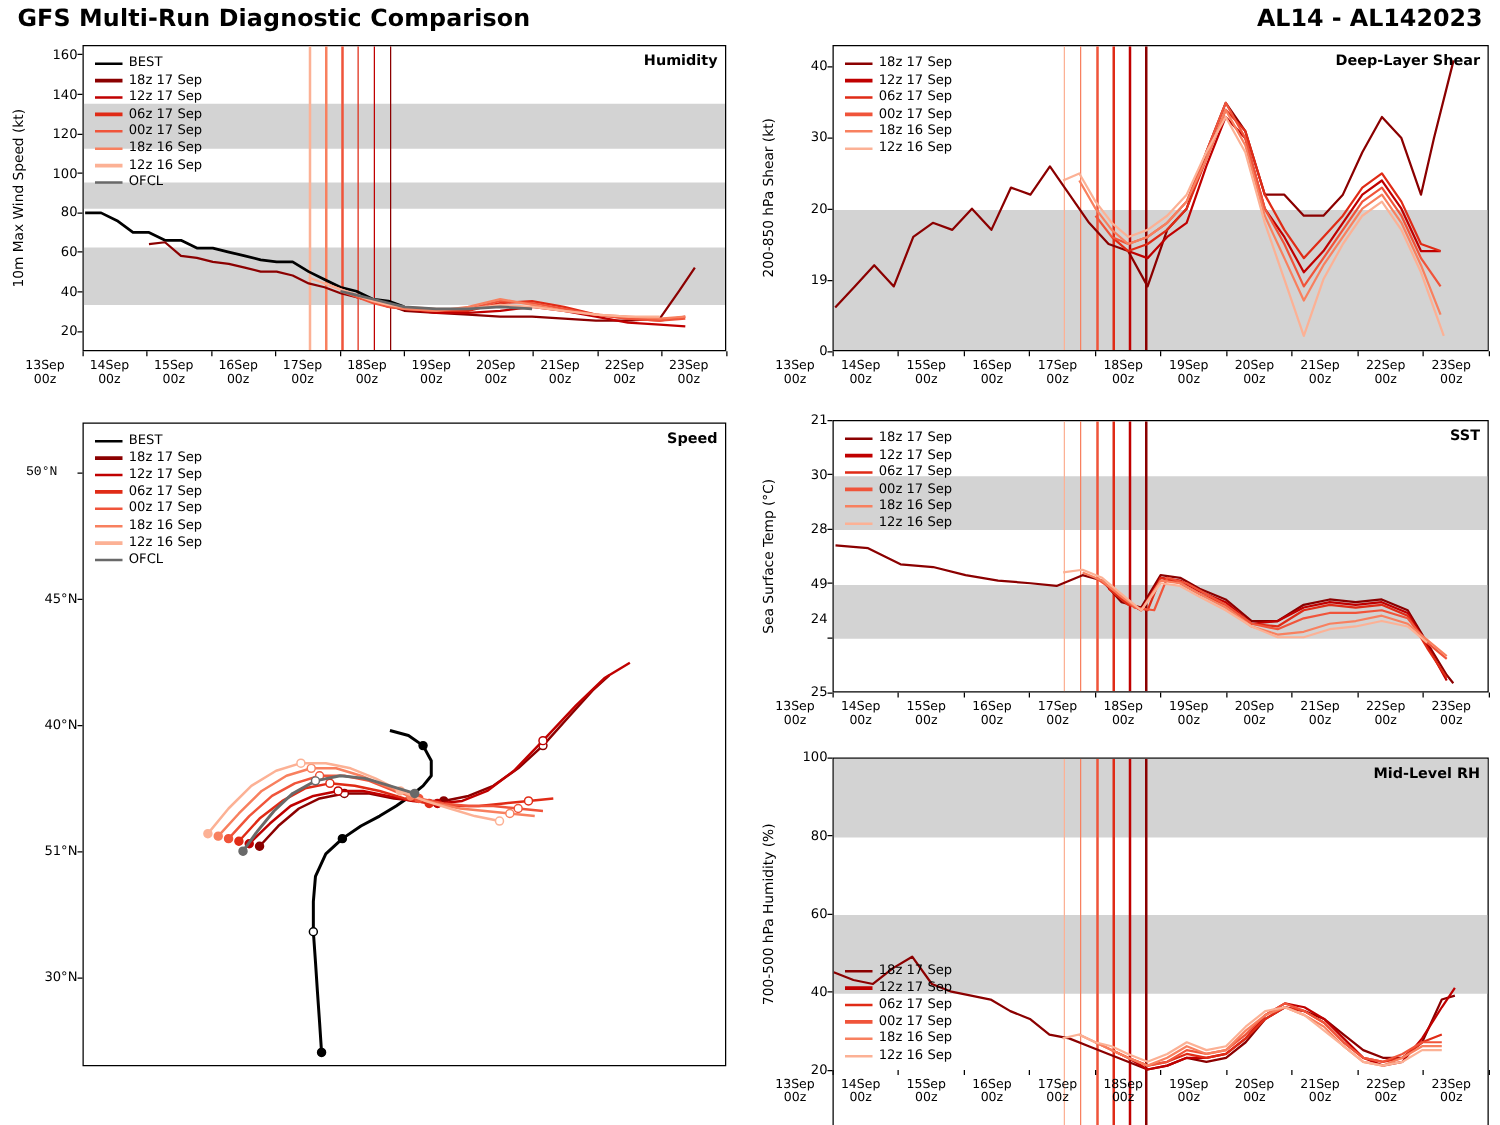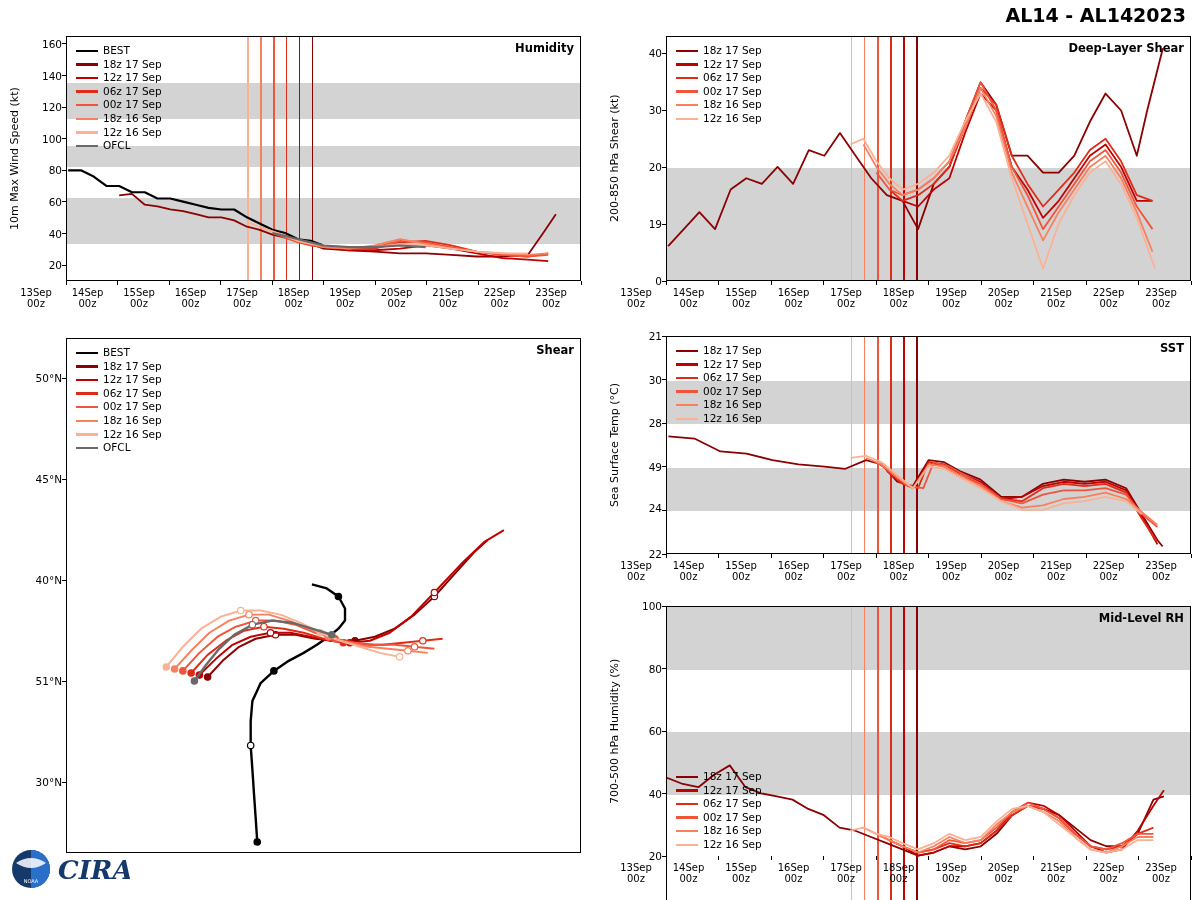--- a/index.html
+++ b/index.html
@@ -35,20 +35,21 @@
   .llabel{white-space:nowrap;}
 
   
   .logo{position:absolute;left:10px;bottom:8px;width:120px;height:46px;}
 </style>
 </head>
 <body>
 
 <div class="page">
 
+  <div class="hdr-left">GFS Multi-Run Diagnostic Comparison</div>
   <div class="hdr-right">AL14 - AL142023</div>
 
   <div id="panel-intensity" class="panel" style="left: 0px; top: 28px; width: 600px; height: 300px;">
       <div class="plot" style="left: 66px; top: 8px; width: 515px; height: 245px;">
         <div class="band" style="top: 161.226px; height: 45.8387px;"></div>
         <div class="band" style="top: 109.065px; height: 20.5484px;"></div>
         <div class="band" style="top: 45.8387px; height: 36.3548px;"></div>
         <div class="vline" style="left: 180.25px; background: rgb(252, 177, 149);"></div>
         <div class="vline" style="left: 193.125px; background: rgb(248, 128, 95);"></div>
         <div class="vline" style="left: 206px; background: rgb(240, 84, 58);"></div>
@@ -189,31 +190,31 @@
           <path d="M99.7 329.2 L116.3 309.0 L134.6 290.8 L154.5 278.7 L174.4 272.6 L194.4 272.6 L214.3 276.7 L234.2 284.8 L254.2 294.9 L274.1 302.9 L294.0 309.0 L314.0 315.1 L333.9 319.1" fill="none" stroke="#fcb195" stroke-width="2" stroke-linejoin="round"></path>
           <circle cx="99.7" cy="329.2" r="3.2" fill="#fcb195" stroke="#fcb195" stroke-width="1.2"></circle>
           <circle cx="174.4" cy="272.6" r="3.2" fill="#ffffff" stroke="#fcb195" stroke-width="1.2"></circle>
           <circle cx="254.2" cy="294.9" r="3.2" fill="#fcb195" stroke="#fcb195" stroke-width="1.2"></circle>
           <circle cx="333.9" cy="319.1" r="3.2" fill="#ffffff" stroke="#fcb195" stroke-width="1.2"></circle>
           <path d="M127.9 343.3 L139.5 327.2 L152.8 311.0 L167.8 296.9 L186.1 286.8 L206.0 282.7 L225.9 284.8 L245.9 290.8 L265.8 296.9" fill="none" stroke="#696969" stroke-width="2.4" stroke-linejoin="round"></path>
           <circle cx="127.9" cy="343.3" r="3.2" fill="#696969" stroke="#696969" stroke-width="1.2"></circle>
           <circle cx="186.1" cy="286.8" r="3.2" fill="#ffffff" stroke="#696969" stroke-width="1.2"></circle>
           <circle cx="265.8" cy="296.9" r="3.2" fill="#696969" stroke="#696969" stroke-width="1.2"></circle>
         </svg>
-        <div class="ptitle">Shear</div>
+        <div class="ptitle">Speed</div>
       </div>
       <div class="ytick" style="left: 22px; top: 452.314px; width: 40px;">30°N</div>
       <div class="tickmark" style="left: 62px; top: 451.814px; width: 4px; height: 1px;"></div>
       <div class="ytick" style="left: 22px; top: 351.333px; width: 40px;">51°N</div>
       <div class="tickmark" style="left: 62px; top: 350.833px; width: 4px; height: 1px;"></div>
       <div class="ytick" style="left: 22px; top: 250.353px; width: 40px;">40°N</div>
       <div class="tickmark" style="left: 62px; top: 249.853px; width: 4px; height: 1px;"></div>
       <div class="ytick" style="left: 22px; top: 149.373px; width: 40px;">45°N</div>
       <div class="tickmark" style="left: 62px; top: 148.873px; width: 4px; height: 1px;"></div>
-      <div class="ytick" style="left: 22px; top: 48.3922px; width: 40px;">50°N</div>
+      <div class="ytick" style="left: 6px; top: 48.3922px; width: 40px; font-family: Liberation Mono, monospace;">50°N</div>
       <div class="tickmark" style="left: 62px; top: 47.8922px; width: 4px; height: 1px;"></div>
       <div class="legend" style="left: 76px; top: 16px;">
         <div class="lrow">
           <span class="lswatch" style="background: rgb(0, 0, 0);"></span>
           <span class="llabel">BEST</span>
         </div>
         <div class="lrow">
           <span class="lswatch" style="background: rgb(139, 0, 0);"></span>
           <span class="llabel">18z 17 Sep</span>
         </div>
@@ -346,23 +347,23 @@
         <svg class="series" viewBox="0 0 525 218" width="525" height="218">
           <path d="M0.0 100.3 L26.3 102.5 L52.5 115.5 L78.8 117.7 L105.0 124.3 L131.3 128.6 L157.5 130.8 L178.5 133.0 L199.5 124.3 L215.3 128.6 L231.0 146.1 L246.8 150.4 L262.5 124.3 L278.3 126.4 L294.0 135.2 L315.0 143.9 L336.0 161.3 L357.0 161.3 L378.0 148.2 L399.0 143.9 L420.0 146.1 L441.0 143.9 L462.0 152.6 L477.7 178.8 L493.5 204.9 L498.8 211.5" fill="none" stroke="#8b0000" stroke-width="1.8" stroke-linejoin="round"></path>
           <path d="M231.0 143.9 L246.8 152.6 L262.5 126.4 L278.3 128.6 L294.0 137.3 L315.0 146.1 L336.0 163.5 L357.0 161.3 L378.0 150.4 L399.0 146.1 L420.0 148.2 L441.0 146.1 L462.0 154.8 L477.7 180.9 L493.5 209.3" fill="none" stroke="#c00000" stroke-width="1.8" stroke-linejoin="round"></path>
           <path d="M220.5 135.2 L236.3 148.2 L252.0 152.6 L262.5 126.4 L278.3 130.8 L294.0 139.5 L315.0 148.2 L336.0 163.5 L357.0 165.7 L378.0 152.6 L399.0 148.2 L420.0 150.4 L441.0 148.2 L462.0 157.0 L477.7 183.1 L493.5 207.1" fill="none" stroke="#e02b16" stroke-width="1.8" stroke-linejoin="round"></path>
           <path d="M210.0 126.4 L225.8 137.3 L241.5 150.4 L257.3 152.6 L267.8 126.4 L283.5 130.8 L299.3 139.5 L315.0 148.2 L336.0 163.5 L357.0 167.9 L378.0 159.1 L399.0 154.8 L420.0 154.8 L441.0 152.6 L462.0 159.1 L477.7 178.8 L493.5 191.8" fill="none" stroke="#f0543a" stroke-width="1.8" stroke-linejoin="round"></path>
           <path d="M199.5 122.1 L215.3 128.6 L231.0 141.7 L246.8 152.6 L262.5 128.6 L278.3 130.8 L294.0 139.5 L315.0 150.4 L336.0 165.7 L357.0 172.2 L378.0 170.0 L399.0 163.5 L420.0 161.3 L441.0 157.0 L462.0 163.5 L477.7 176.6 L493.5 189.7" fill="none" stroke="#f8805f" stroke-width="1.8" stroke-linejoin="round"></path>
           <path d="M183.8 122.1 L199.5 119.9 L215.3 126.4 L231.0 139.5 L246.8 152.6 L262.5 130.8 L278.3 133.0 L294.0 141.7 L315.0 152.6 L336.0 165.7 L357.0 174.4 L378.0 174.4 L399.0 167.9 L420.0 165.7 L441.0 161.3 L462.0 165.7 L477.7 178.8" fill="none" stroke="#fcb195" stroke-width="1.8" stroke-linejoin="round"></path>
         </svg>
         <div class="ptitle">SST</div>
       </div>
-      <div class="ytick" style="left: 32px; top: 226px; width: 30px;">22</div>
+      <div class="ytick" style="left: 32px; top: 226px; width: 30px;">25</div>
       <div class="tickmark" style="left: 62px; top: 225.5px; width: 4px; height: 1px;"></div>
-      <div class="ytick" style="left: 32px; top: 180px; width: 30px;">24</div>
+      <div class="ytick" style="left: 32px; top: 167px; width: 30px;">24</div>
       <div class="tickmark" style="left: 62px; top: 181.9px; width: 4px; height: 1px;"></div>
       <div class="ytick" style="left: 32px; top: 138.8px; width: 30px;">49</div>
       <div class="tickmark" style="left: 62px; top: 138.3px; width: 4px; height: 1px;"></div>
       <div class="ytick" style="left: 32px; top: 95.2px; width: 30px;">28</div>
       <div class="tickmark" style="left: 62px; top: 94.7px; width: 4px; height: 1px;"></div>
       <div class="ytick" style="left: 32px; top: 51.6px; width: 30px;">30</div>
       <div class="tickmark" style="left: 62px; top: 51.1px; width: 4px; height: 1px;"></div>
       <div class="ytick" style="left: 32px; top: 8px; width: 30px;">21</div>
       <div class="tickmark" style="left: 62px; top: 7.5px; width: 4px; height: 1px;"></div>
       <div class="ylab" style="left: 8px; top: 8px; height: 218px; width: 14px;">Sea Surface Temp (°C)</div>
@@ -511,23 +512,14 @@
           <span class="lswatch" style="background: rgb(248, 128, 95);"></span>
           <span class="llabel">18z 16 Sep</span>
         </div>
         <div class="lrow">
           <span class="lswatch" style="background: rgb(252, 177, 149);"></span>
           <span class="llabel">12z 16 Sep</span>
         </div>
       </div>
     </div>
 
-  <div class="logo">
-    <svg width="120" height="46" viewBox="0 0 120 46">
-      <circle cx="21" cy="23" r="19" fill="#15396b"></circle>
-      <path d="M21 4 A19 19 0 0 1 21 42 Z" fill="#2a6fc9"></path>
-      <path d="M6 17 Q21 7 36 17 Q21 27 6 17 Z" fill="#ffffff" opacity="0.85"></path>
-      <text x="21" y="37" font-size="5" fill="#fff" text-anchor="middle" font-family="DejaVu Sans, sans-serif">NOAA</text>
-      <text x="48" y="33" font-size="26" font-style="italic" font-weight="bold" fill="#15396b" font-family="DejaVu Serif, serif">CIRA</text>
-    </svg>
-  </div>
 
 </div>
 
 </body></html>

